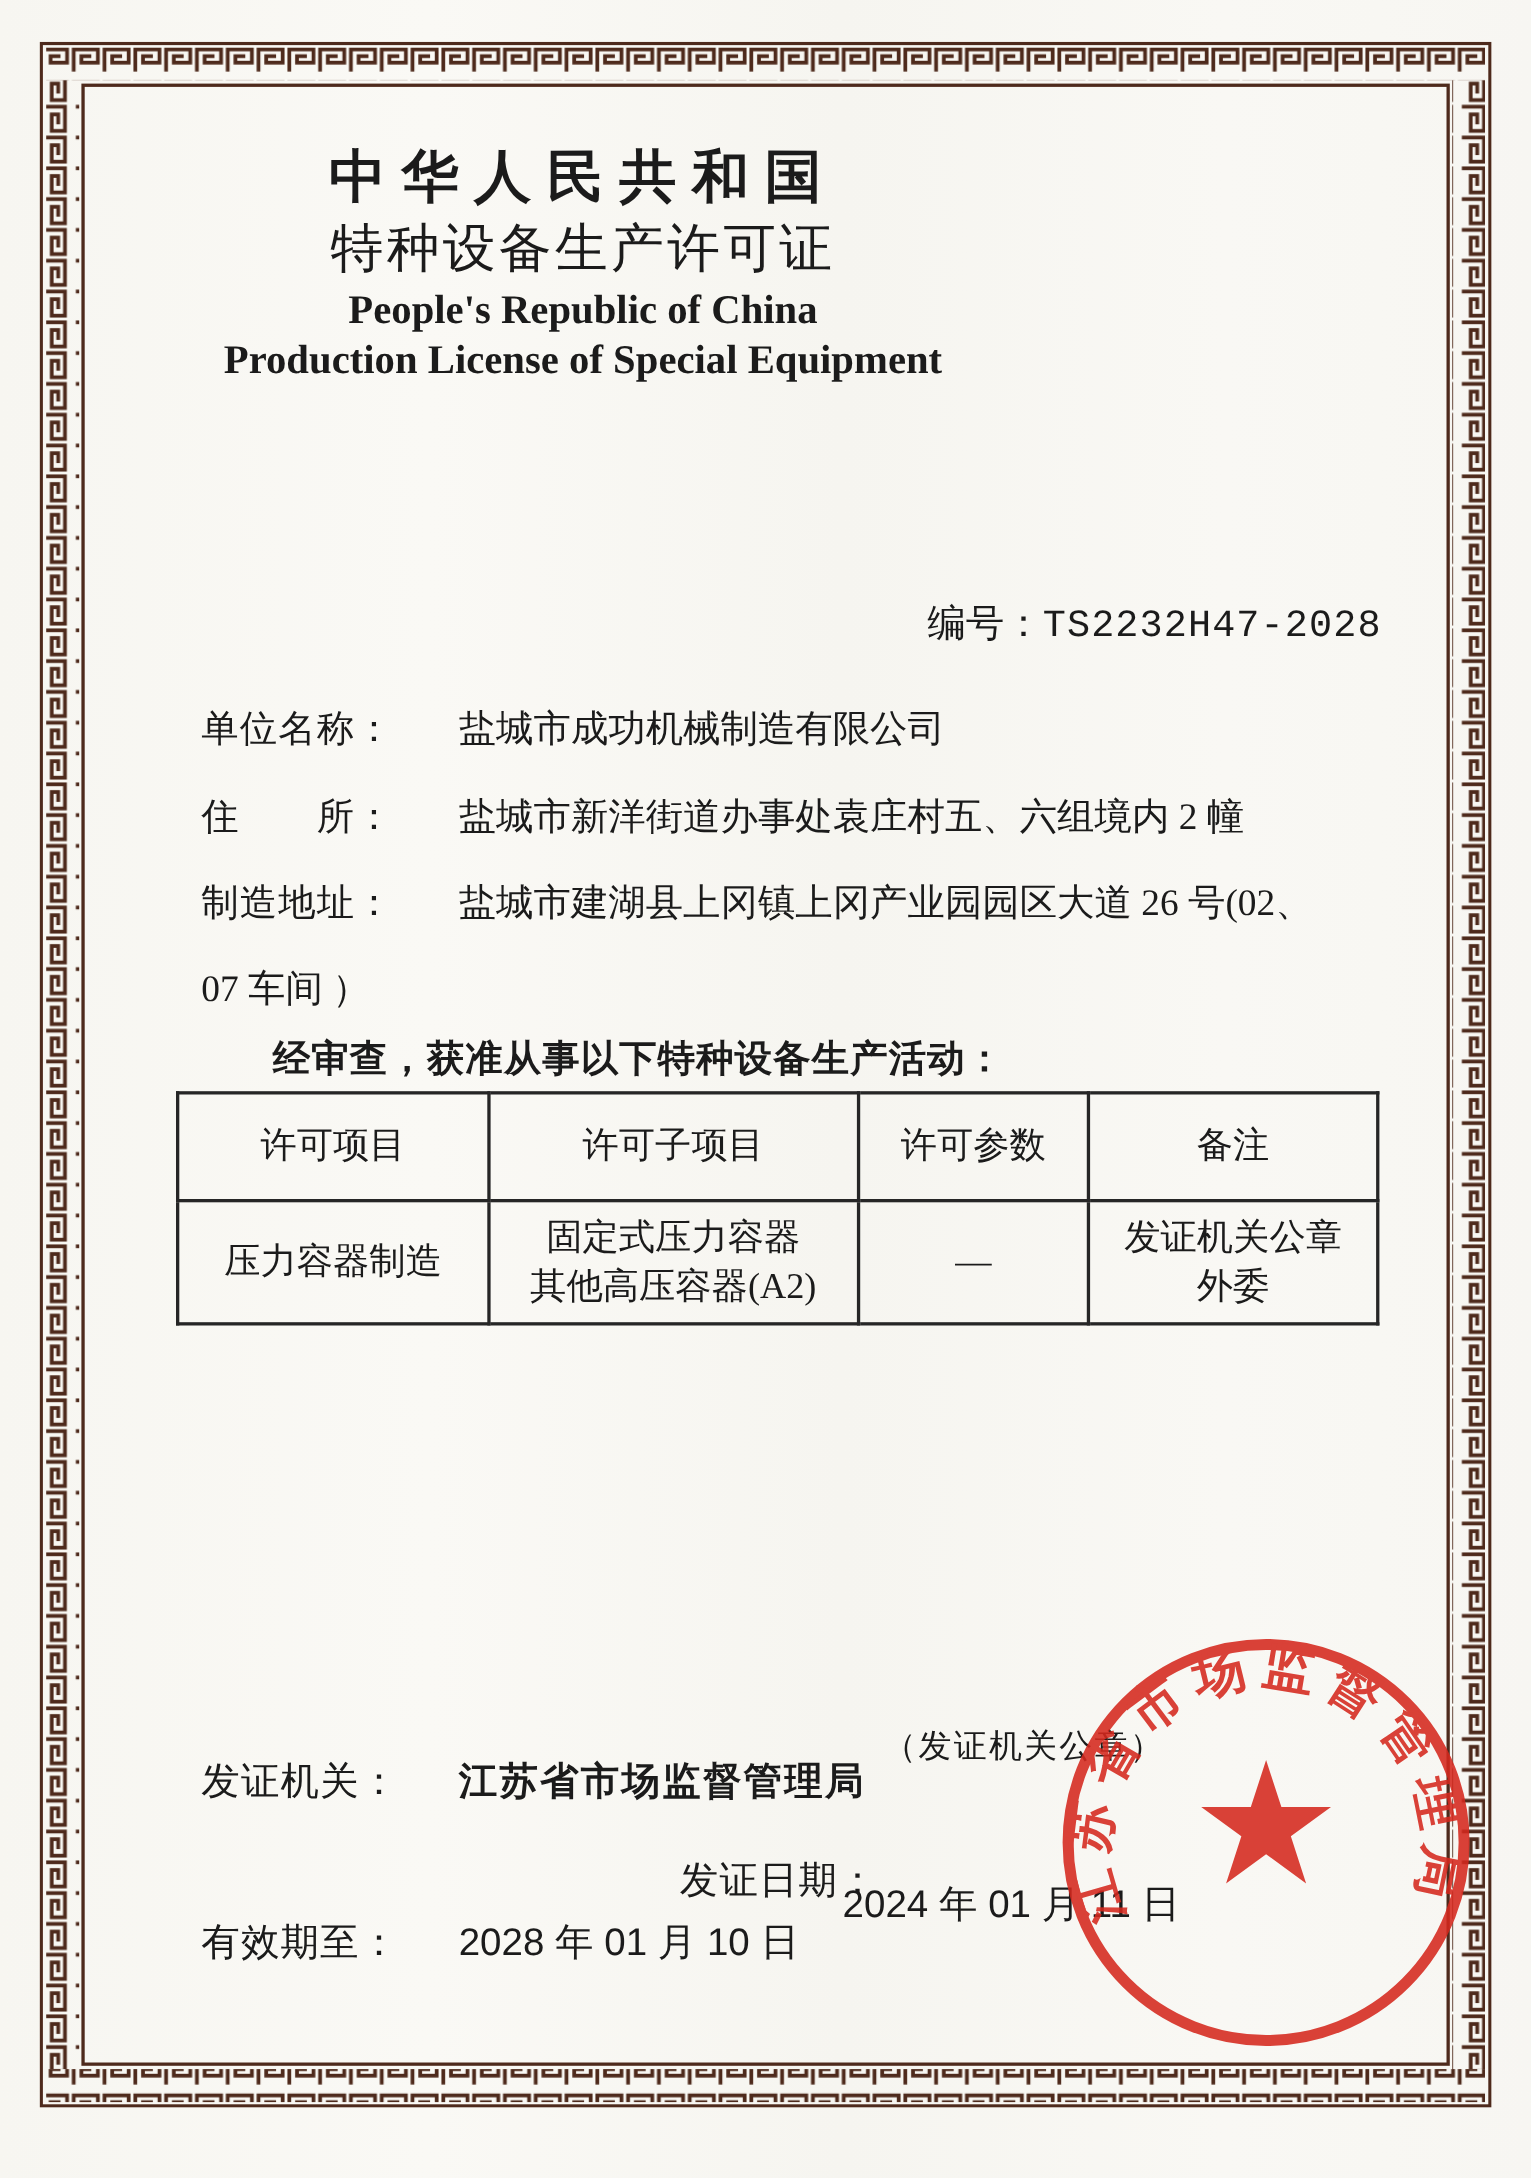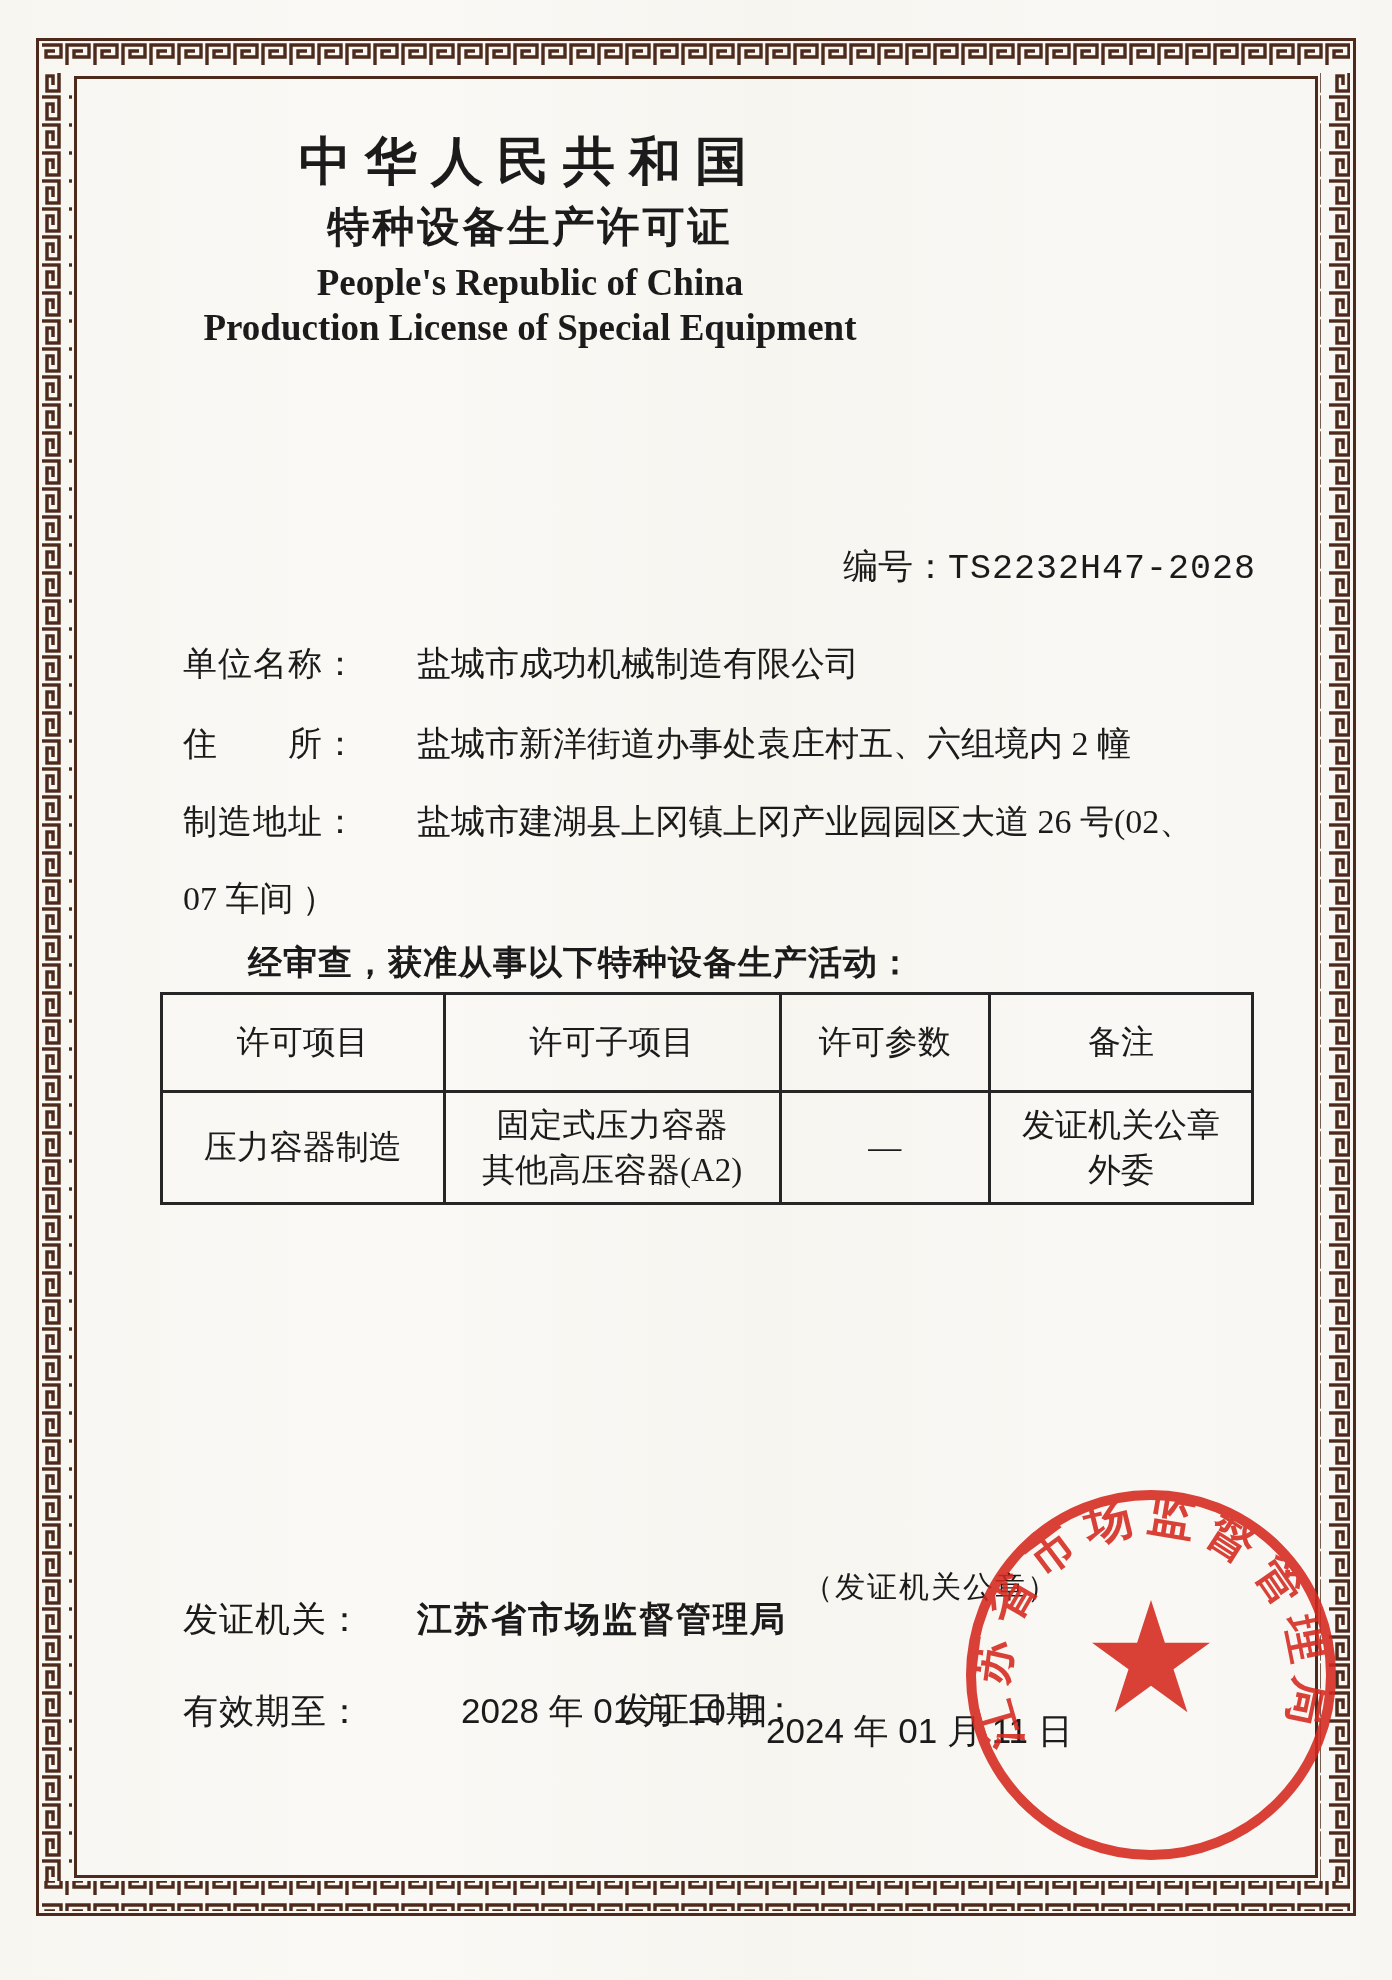--- a/index.html
+++ b/index.html
@@ -15,21 +15,21 @@
   .page{
     position:relative;width:1392px;height:1980px;overflow:hidden;
     background:linear-gradient(90deg,#f7f6f1 0%,#faf9f5 28%,#f6f5f0 55%,#f9f8f4 80%,#f7f6f2 100%);
   }
   .border-svg{position:absolute;left:36px;top:38px;width:1320px;height:1878px;}
   .border-line{stroke:var(--border-color);fill:none;}
   .meander-path{stroke:var(--border-color);fill:none;}
 
   .title-block{position:absolute;left:60px;top:128px;width:940px;text-align:center;}
   .title-cn-1{font-family:"Liberation Sans", sans-serif;font-weight:700;font-size:52px;letter-spacing:14px;line-height:66px;}
-  .title-cn-2{font-family:"Liberation Sans", sans-serif;font-weight:700;font-size:42px;letter-spacing:3px;line-height:66px;}
+  .title-cn-2{font-family:"Liberation Sans", sans-serif;font-weight:400;font-size:48px;letter-spacing:3px;line-height:66px;}
   .title-en{font-family:"Liberation Serif", serif;font-weight:700;font-size:37px;line-height:45px;}
 
   .license-no{position:absolute;left:700px;top:543px;width:556px;text-align:right;font-size:35px;}
   .license-no .num{font-family:"Liberation Mono", monospace;font-size:35px;letter-spacing:1px;}
 
   .field-line{position:absolute;left:183px;width:1140px;display:flex;font-size:34px;line-height:44px;}
   .field-label{flex:0 0 234px;letter-spacing:1px;}
   .field-value{flex:1;}
   .line-company{top:642px;}
   .line-residence{top:722px;}
@@ -46,21 +46,21 @@
     text-align:center;vertical-align:middle;
     white-space:pre-line;line-height:1.35;font-weight:400;
     padding:4px 6px;
   }
   table.license-table thead tr{height:98px;}
   table.license-table tbody tr{height:112px;}
   col.c1{width:25.9%;} col.c2{width:30.8%;} col.c3{width:19.2%;} col.c4{width:24.1%;}
 
   .issuer-line{position:absolute;left:183px;top:1598px;font-size:35px;}
   .issuer-line .field-value{font-weight:700;letter-spacing:2px;}
-  .valid-line{position:absolute;left:183px;top:1688px;font-size:35px;display:flex;gap:44px;}
+  .valid-line{position:absolute;left:183px;top:1742px;font-size:35px;display:flex;}
   .valid-line .date,.issue-value .date{font-family:"Liberation Sans", sans-serif;font-size:35px;}
   .issue-label{position:absolute;left:618px;top:1686px;font-size:35px;letter-spacing:1px;z-index:3;}
   .issue-value{position:absolute;left:766px;top:1708px;font-size:35px;z-index:3;}
 
   .seal-note{position:absolute;left:803px;top:1567px;font-size:30px;letter-spacing:2px;z-index:4;}
   .seal-svg{position:absolute;left:958px;top:1482px;width:386px;height:386px;z-index:5;opacity:.88;}
   .seal-ring{stroke:var(--seal-color);fill:none;stroke-width:10;}
   .seal-star{fill:var(--seal-color);}
   .seal-arc-text{fill:var(--seal-color);font-family:"Liberation Sans", sans-serif;font-weight:700;font-size:47px;letter-spacing:11px;}
 

